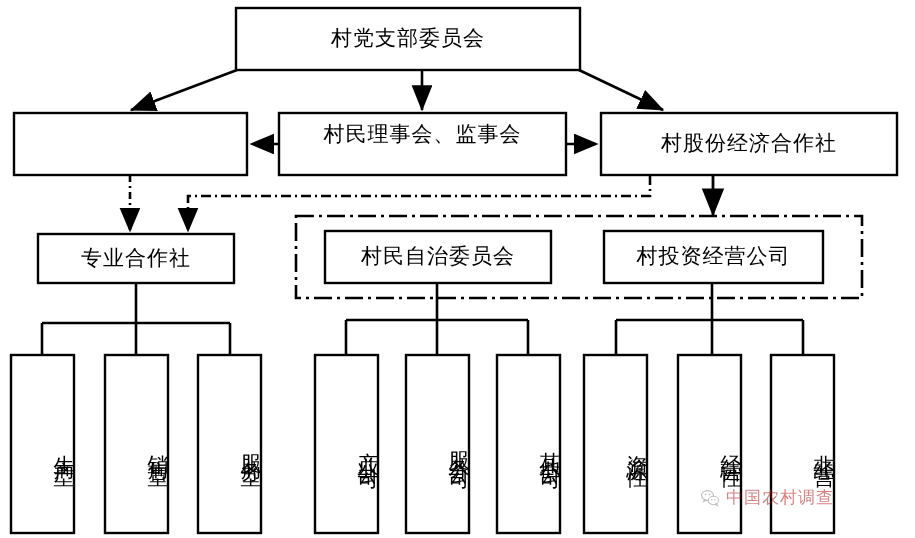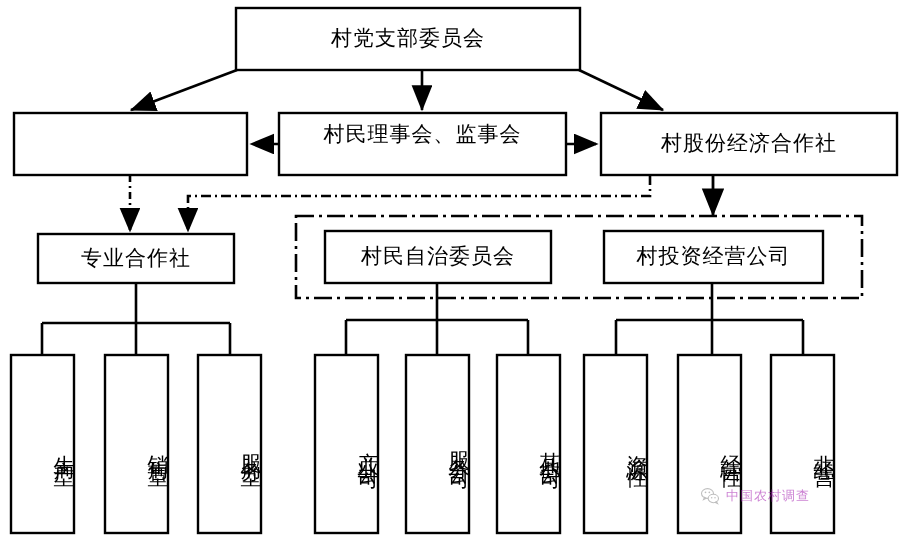--- a/index.html
+++ b/index.html
@@ -54,22 +54,22 @@
     left: 700px;
     top: 486px;
     display: flex;
     align-items: center;
     gap: 6px;
     opacity: 0.55;
     pointer-events: none;
   }
   #watermark .wm-text {
     font-family: "Liberation Sans", "DejaVu Sans", sans-serif;
-    font-size: 13px;
-    color: #a21caf;
+    font-size: 17px;
+    color: #b91c1c;
     letter-spacing: 1px;
     white-space: nowrap;
   }
   #watermark .wm-logo {
     width: 20px;
     height: 20px;
     flex: 0 0 auto;
   }
 </style>
 </head>

